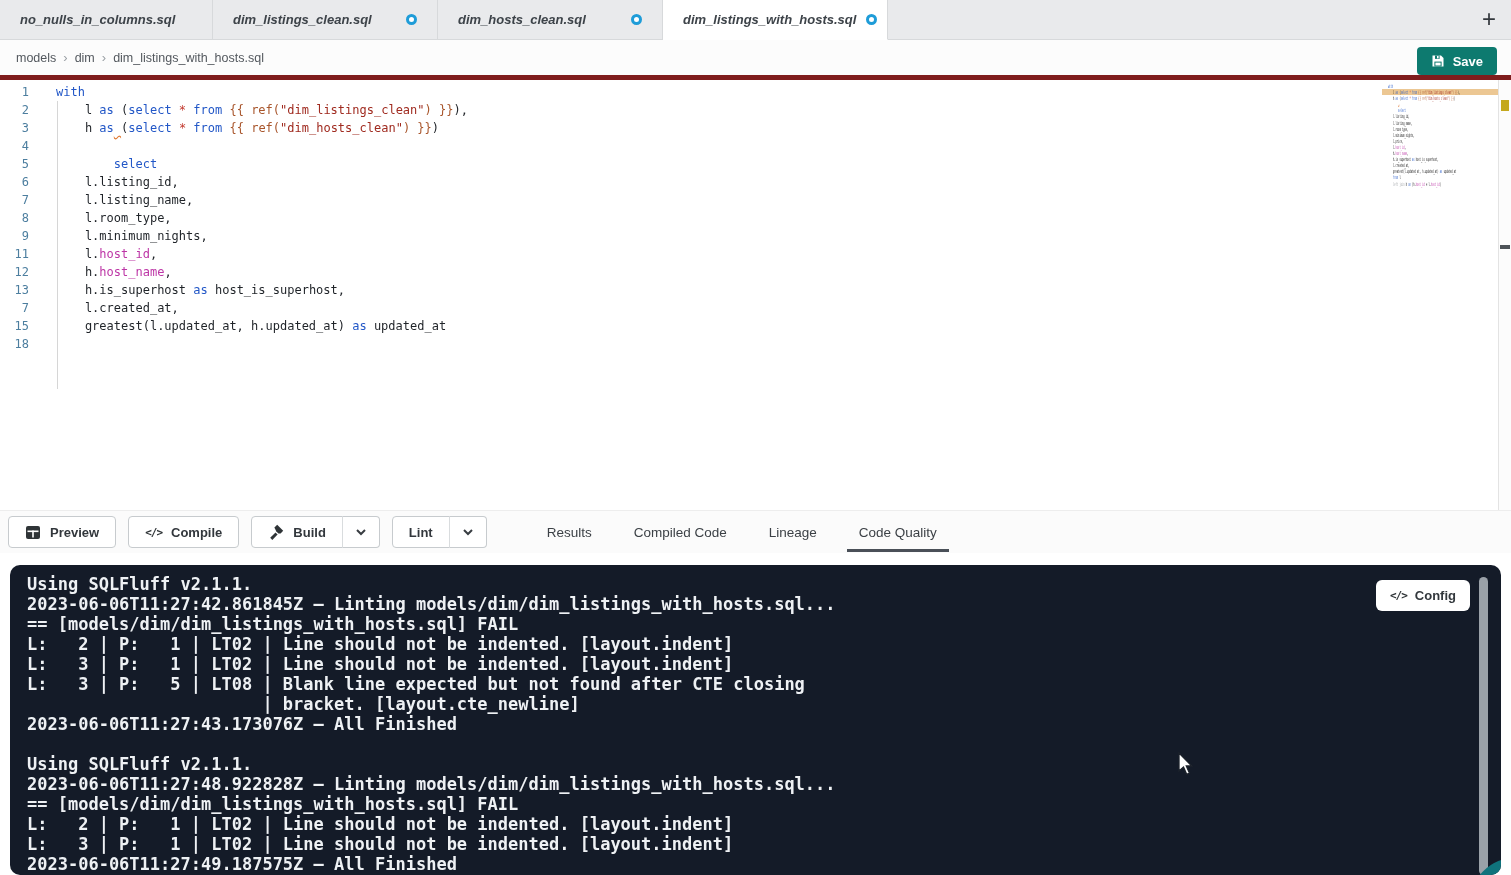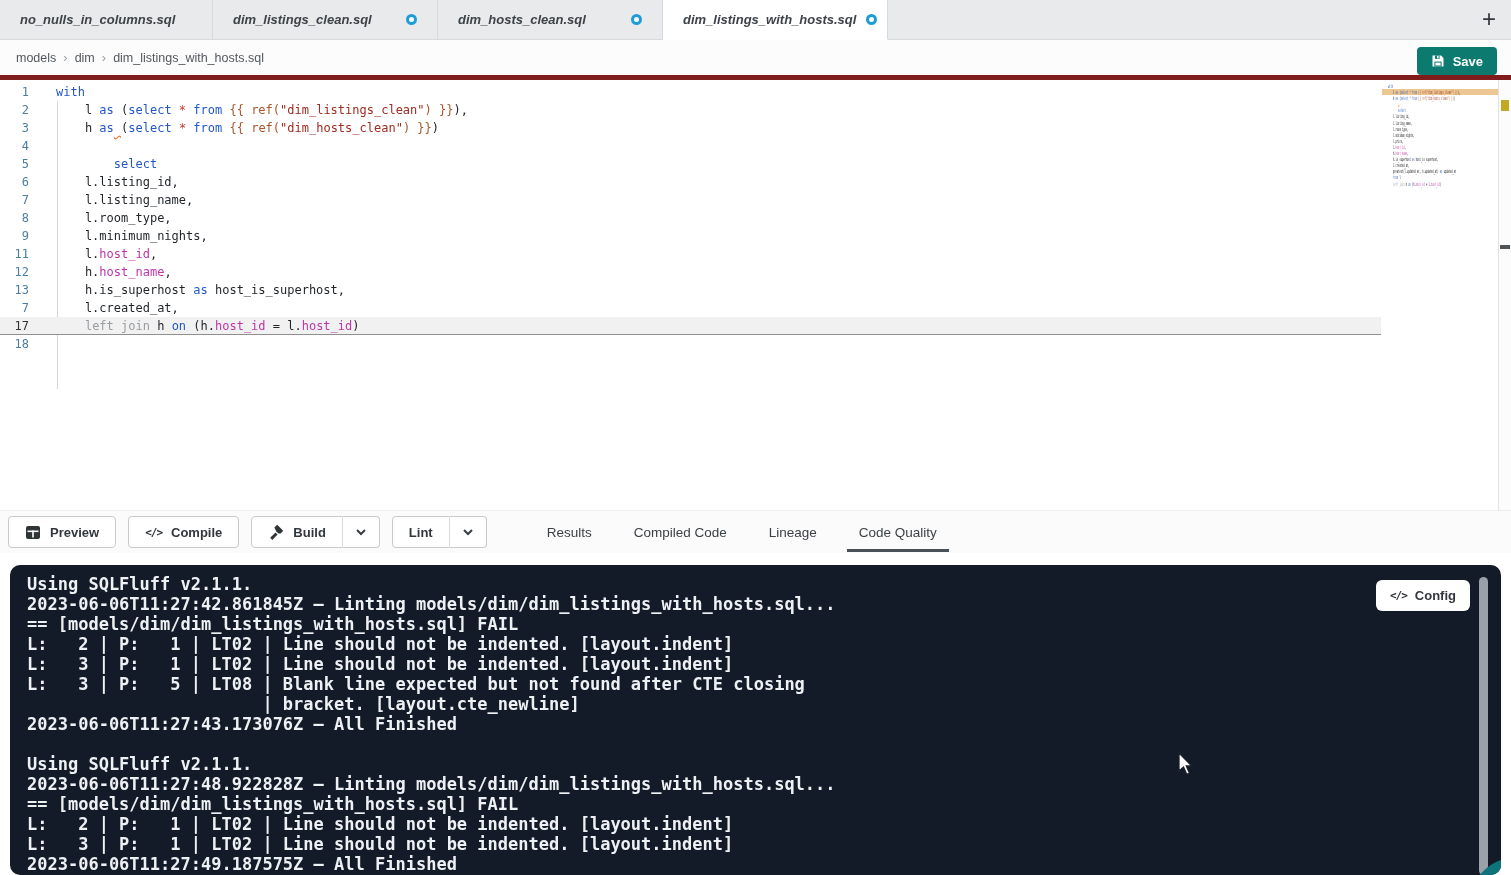--- a/index.html
+++ b/index.html
@@ -160,21 +160,21 @@
         <div class="crow"><span class="gut">4</span><span class="ctext"> </span></div>
         <div class="crow"><span class="gut">5</span><span class="ctext"><span>        </span><span class="kw">select</span></span></div>
         <div class="crow"><span class="gut">6</span><span class="ctext"><span>    l.listing_id,</span></span></div>
         <div class="crow"><span class="gut">7</span><span class="ctext"><span>    l.listing_name,</span></span></div>
         <div class="crow"><span class="gut">8</span><span class="ctext"><span>    l.room_type,</span></span></div>
         <div class="crow"><span class="gut">9</span><span class="ctext"><span>    l.minimum_nights,</span></span></div>
         <div class="crow"><span class="gut">11</span><span class="ctext"><span>    l.</span><span class="ident">host_id</span><span>,</span></span></div>
         <div class="crow"><span class="gut">12</span><span class="ctext"><span>    h.</span><span class="ident">host_name</span><span>,</span></span></div>
         <div class="crow"><span class="gut">13</span><span class="ctext"><span>    h.is_superhost </span><span class="kw">as</span><span> host_is_superhost,</span></span></div>
         <div class="crow"><span class="gut">7</span><span class="ctext"><span>    l.created_at,</span></span></div>
-        <div class="crow active"><span class="gut">17</span><span class="ctext"><span>    </span><span class="dim">left join</span><span> h </span><span class="kw">on</span><span> (h.</span><span class="ident">host_id</span><span> = l.</span><span class="ident">host_id</span><span>)</span></span></div>
+        <div class="crow"><span class="gut">15</span><span class="ctext"><span>    greatest(l.updated_at, h.updated_at) </span><span class="kw">as</span><span> updated_at</span></span></div>
         <div class="crow"><span class="gut">18</span><span class="ctext"> </span></div>
       </div>
     <div id="minimap-highlight"></div>
     <div id="minimap">
       <div id="minimap-lines"><div class="mline"><span class="kw">with</span></div><div class="mline"><span>    l </span><span class="kw">as</span><span> (</span><span class="kw">select</span><span> </span><span class="star">*</span><span> </span><span class="kw">from</span><span> </span><span class="jinja">{{ ref(</span><span class="str">"dim_listings_clean"</span><span class="jinja">) }}</span><span>),</span></div><div class="mline"><span>    h </span><span class="kw">as</span><span class="sq"> </span><span>(</span><span class="kw">select</span><span> </span><span class="star">*</span><span> </span><span class="kw">from</span><span> </span><span class="jinja">{{ ref(</span><span class="str">"dim_hosts_clean"</span><span class="jinja">) }}</span><span>)</span></div><div class="mline"> </div><div class="mline"><span>        </span><span class="kw">select</span></div><div class="mline"><span>    l.listing_id,</span></div><div class="mline"><span>    l.listing_name,</span></div><div class="mline"><span>    l.room_type,</span></div><div class="mline"><span>    l.minimum_nights,</span></div><div class="mline"><span>    l.price,</span></div><div class="mline"><span>    l.</span><span class="ident">host_id</span><span>,</span></div><div class="mline"><span>    h.</span><span class="ident">host_name</span><span>,</span></div><div class="mline"><span>    h.is_superhost </span><span class="kw">as</span><span> host_is_superhost,</span></div><div class="mline"><span>    l.created_at,</span></div><div class="mline"><span>    greatest(l.updated_at, h.updated_at) </span><span class="kw">as</span><span> updated_at</span></div><div class="mline"><span>    </span><span class="kw">from</span><span> l</span></div><div class="mline"><span>    </span><span class="dim">left join</span><span> h </span><span class="kw">on</span><span> (h.</span><span class="ident">host_id</span><span> = l.</span><span class="ident">host_id</span><span>)</span></div><div class="mline"> </div></div>
     </div>
     <div id="escroll">
       <div class="marker-warn"></div>
       <div class="marker-pos"></div>
     </div>

